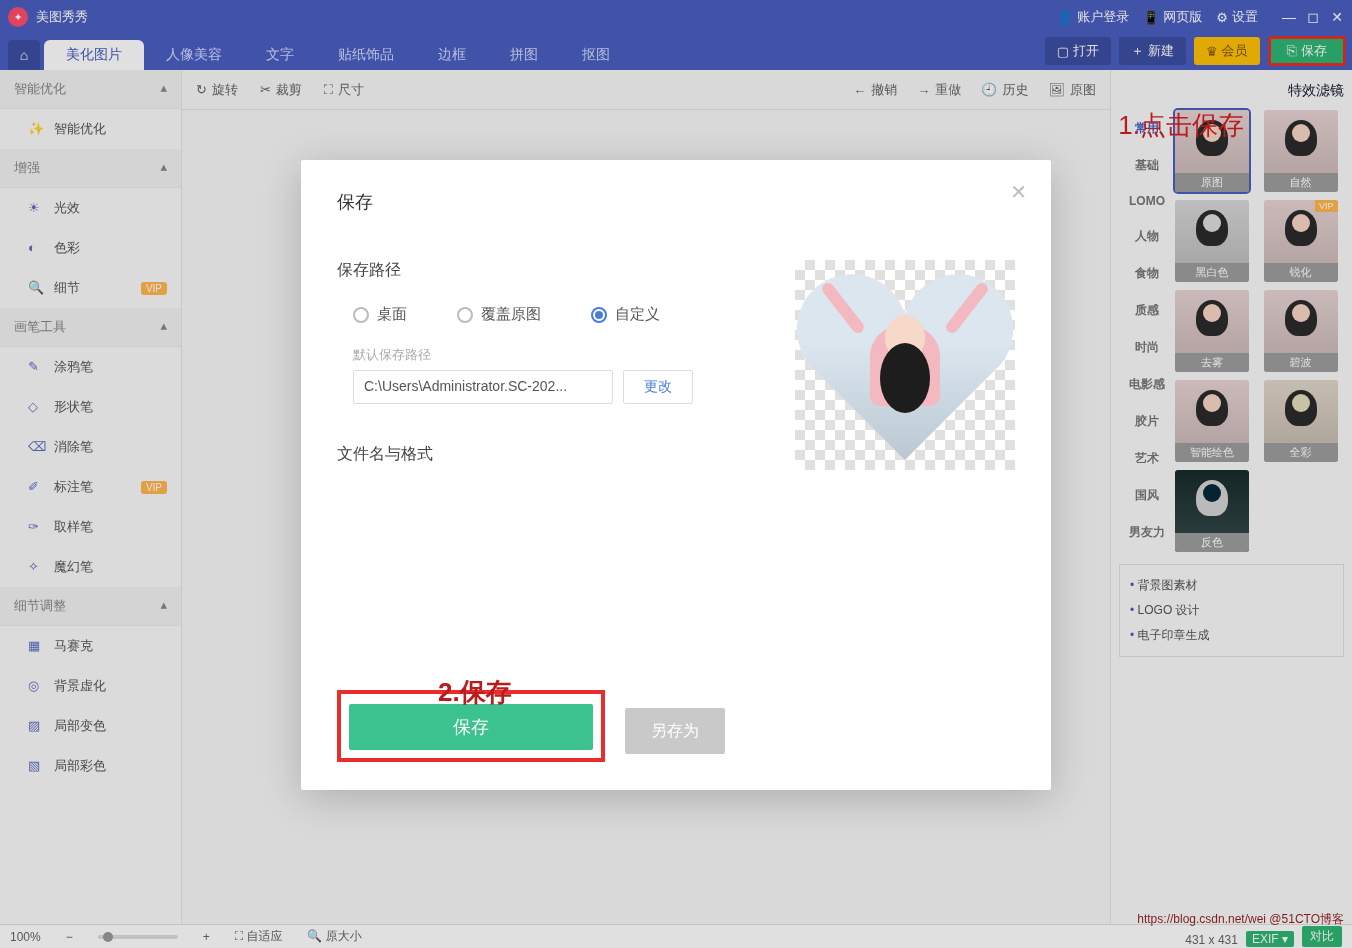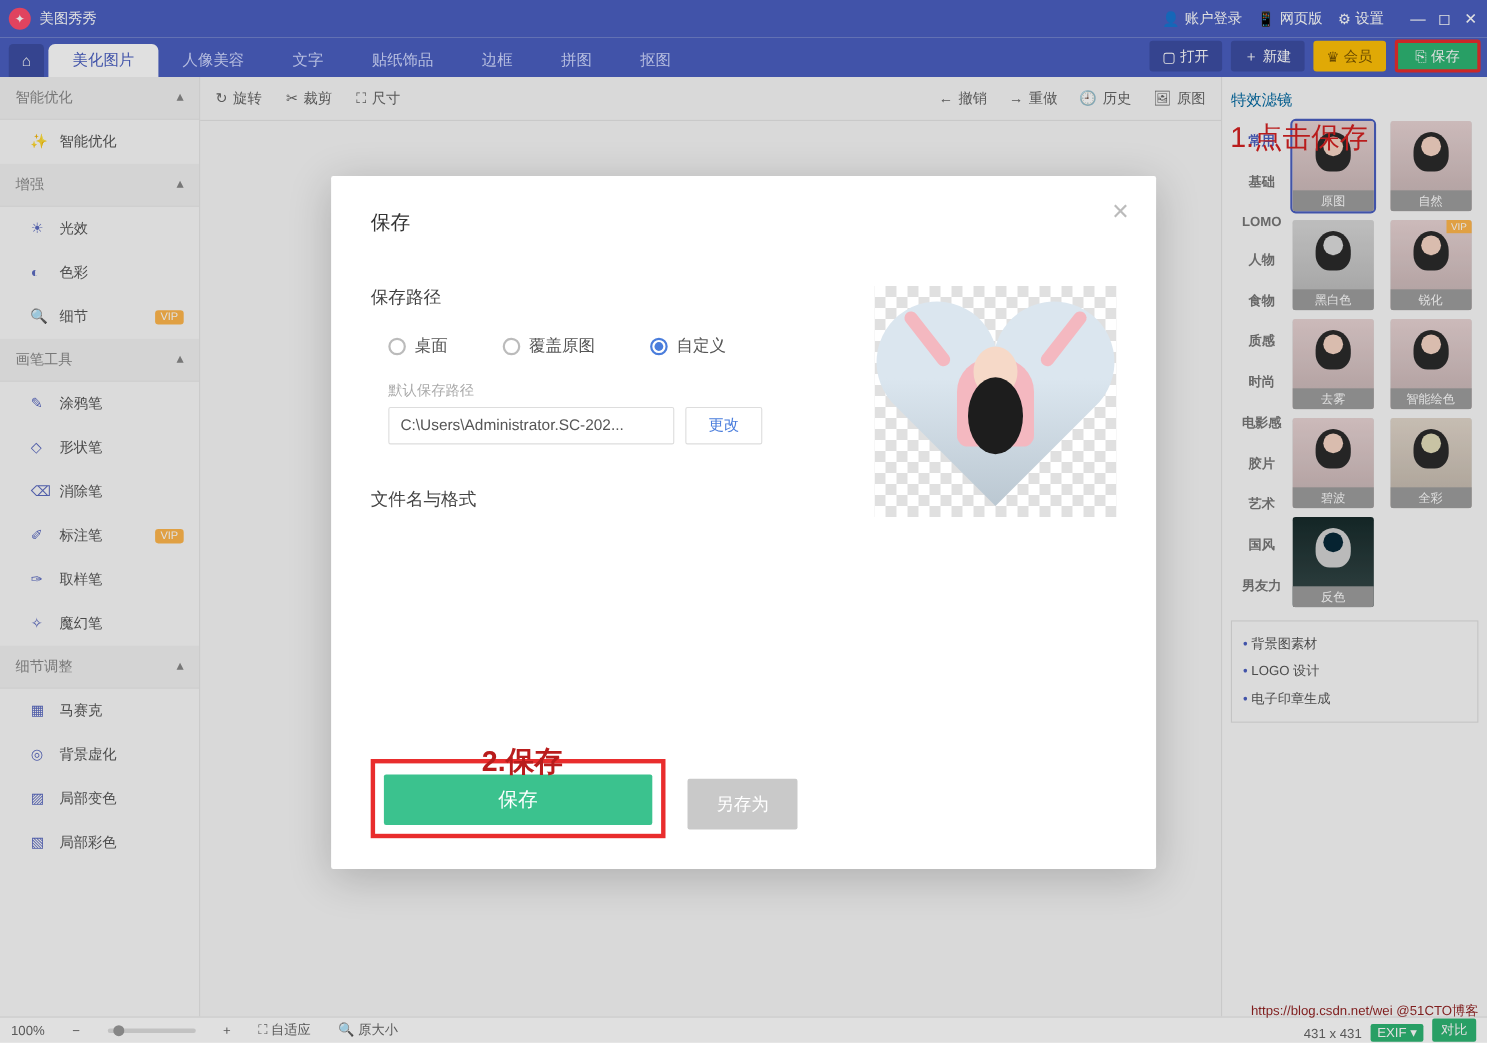--- a/index.html
+++ b/index.html
@@ -30,21 +30,21 @@
 .side-item { padding: 11px 14px 11px 28px; display:flex; align-items:center; gap:10px; cursor:pointer; position:relative; }
 .side-item .ic { width:16px; height:16px; color:#5c6bc0; }
 .vip-tag { position:absolute; right:14px; background:#ffb74d; color:#fff; font-size:10px; padding:1px 5px; border-radius:3px; }
 
 .canvas-area { flex: 1; background: #f7f7f7; position: relative; }
 .toolbar { height: 40px; border-bottom: 1px solid #e5e5e5; display:flex; align-items:center; padding: 0 14px; gap: 22px; color:#666; font-size:13px; }
 .toolbar .right-tools { margin-left:auto; display:flex; gap:20px; }
 .toolbar span { display:flex; align-items:center; gap:5px; cursor:pointer; }
 
 .right-panel { width: 242px; background:#fafafa; border-left:1px solid #e5e5e5; padding:8px; }
-.rp-title { text-align:left; color:#0369a1; font-size:14px; padding:4px 0 10px; }
+.rp-title { text-align:right; color:#0f172a; font-size:14px; padding:4px 0 10px; }
 .rp-body { display:flex; }
 .rp-cats { width:56px; font-size:12px; color:#777;font-weight:bold; }
 .rp-cats div { padding:10px 4px; text-align:center; cursor:pointer; }
 .rp-cats .on { color:#4a5fc1; }
 .rp-thumbs { flex:1; display:grid; grid-template-columns: 1fr 1fr; gap:8px; }
 .thumb { width:74px; height:82px; background:#ddd; border-radius:3px; position:relative; overflow:hidden; cursor:pointer; }
 .thumb.sel { outline:2px solid #4a5fc1; }
 .thumb .person { position:absolute; inset:0; background: linear-gradient(#e8d4d4,#c7b4b4); }
 .thumb .person::before { content:''; position:absolute; left:50%; top:10px; transform:translateX(-50%); width:32px; height:36px; border-radius:50% 50% 40% 40%; background:#2b2b2b; }
 .thumb .person::after { content:''; position:absolute; left:50%; top:14px; transform:translateX(-50%); width:18px; height:18px; border-radius:50%; background:#f8d7c7; }
@@ -263,25 +263,25 @@
             <div class="person"></div>
             <div class="vip-corner">VIP</div>
             <div class="lbl">锐化</div>
           </div>
         <div class="thumb">
             <div class="person"></div>
             <div class="lbl">去雾</div>
           </div>
         <div class="thumb">
             <div class="person"></div>
+            <div class="lbl">碧波</div>
+          </div>
+        <div class="thumb">
+            <div class="person"></div>
             <div class="lbl">智能绘色</div>
-          </div>
-        <div class="thumb">
-            <div class="person"></div>
-            <div class="lbl">碧波</div>
           </div>
         <div class="thumb">
             <div class="person" style="filter:hue-rotate(40deg)"></div>
             <div class="lbl">全彩</div>
           </div>
         <div class="thumb">
             <div class="person" style="filter:invert(1)"></div>
             <div class="lbl">反色</div>
           </div>
       </div>

